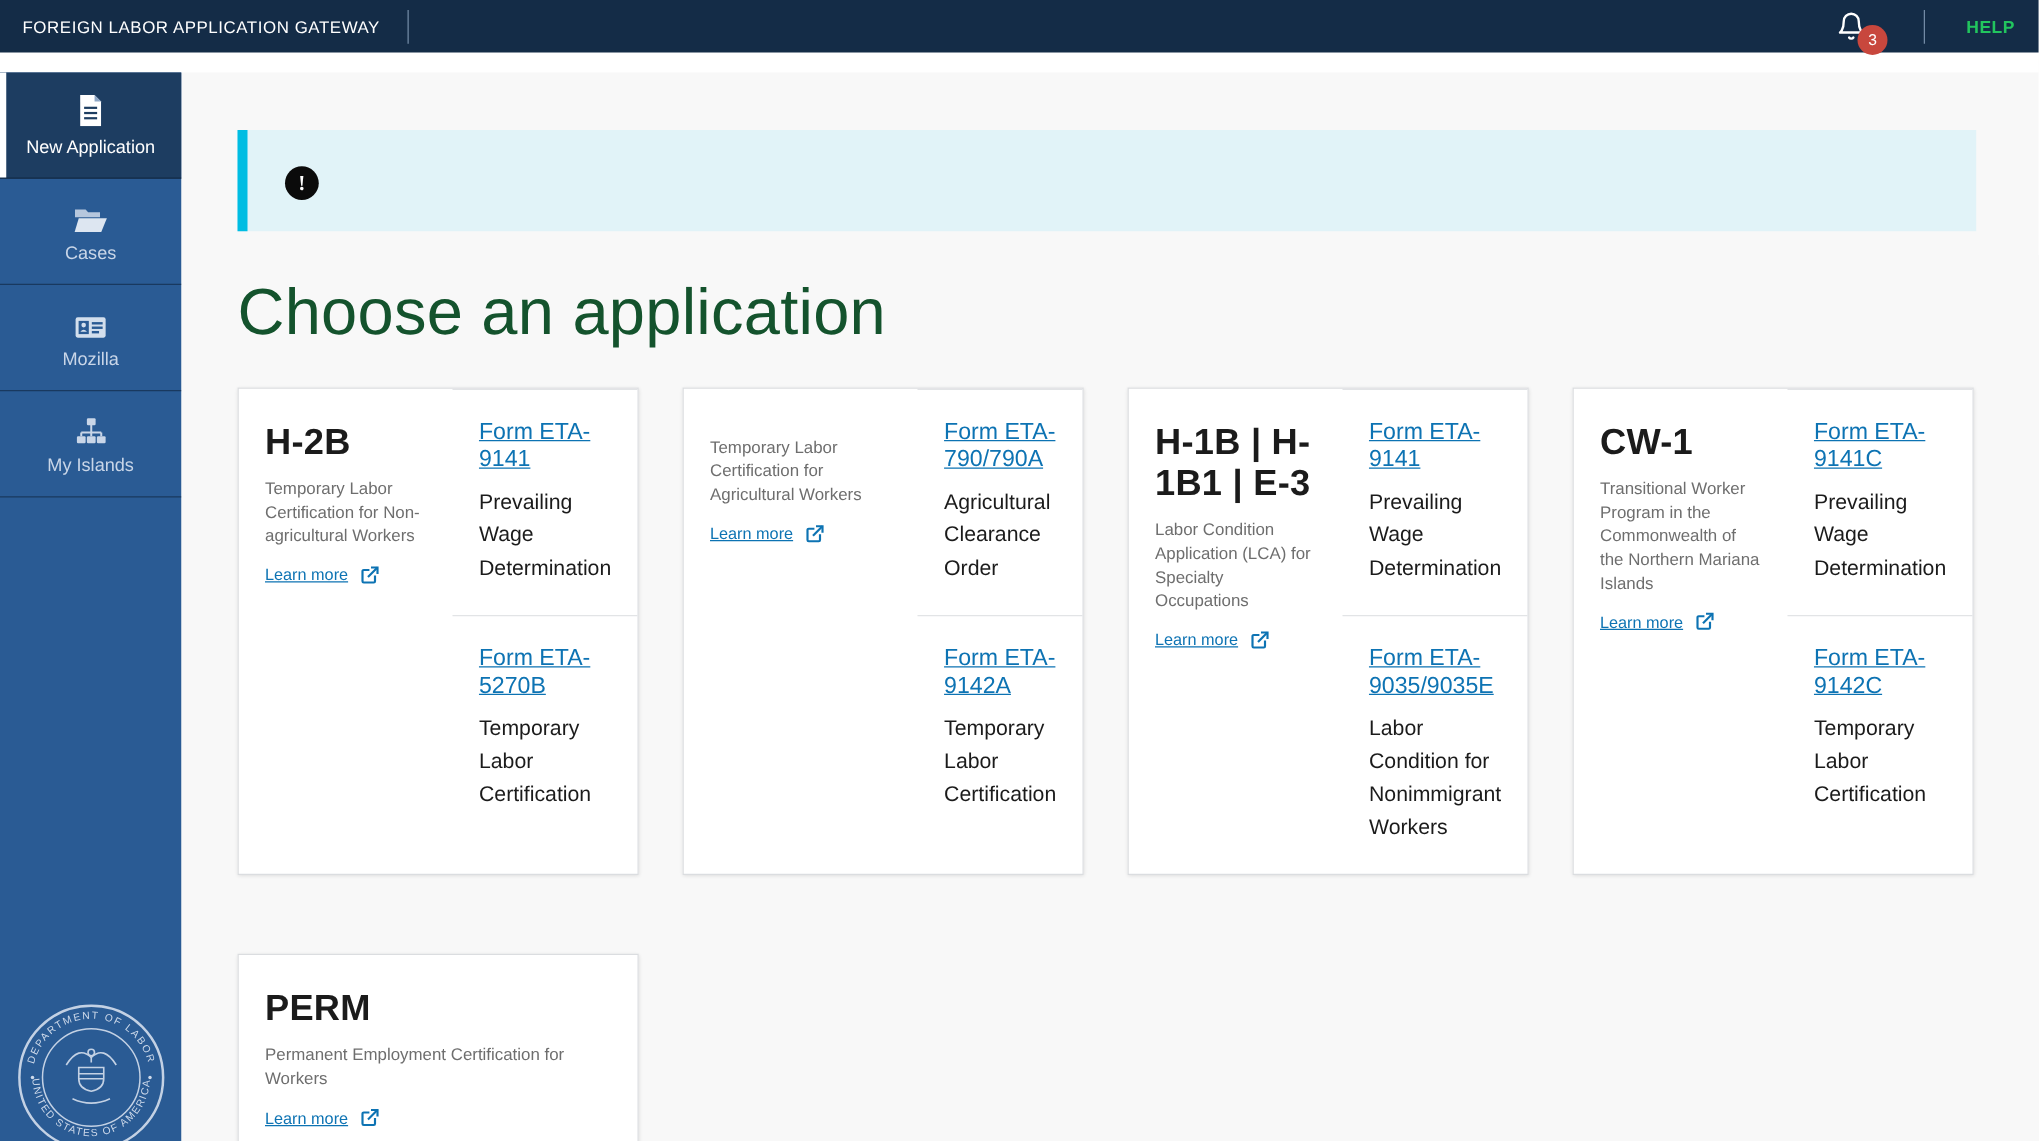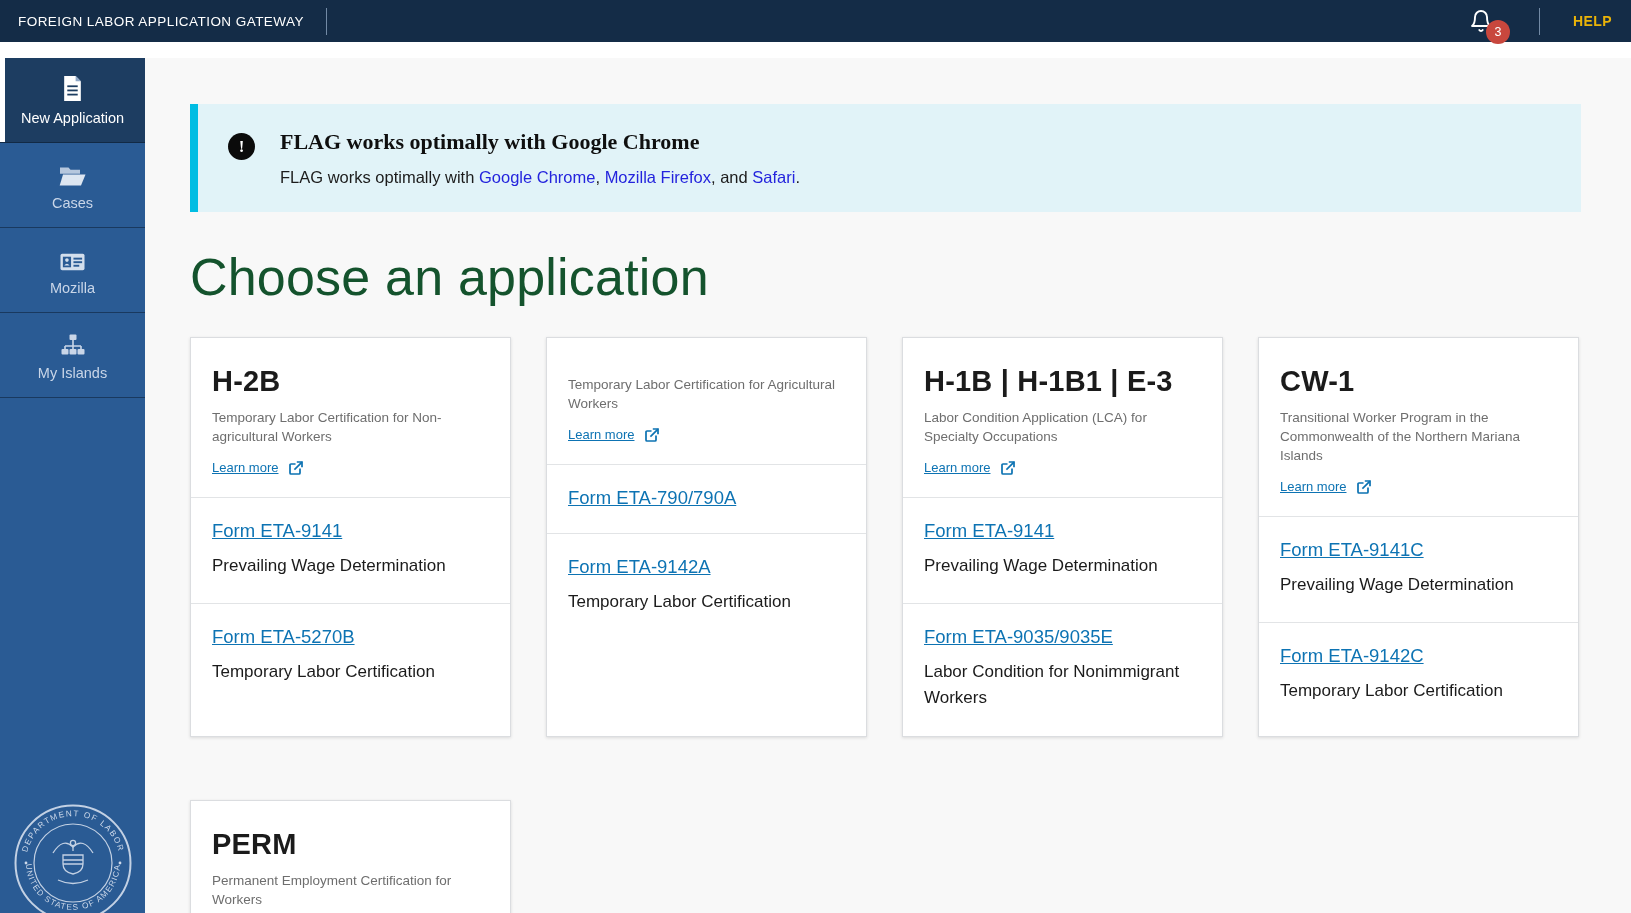--- a/index.html
+++ b/index.html
@@ -20,21 +20,21 @@
   
   .topbar{height:42px;background:var(--topbar-bg);display:flex;align-items:center;justify-content:space-between;position:relative;z-index:5;}
   .topbar-left{display:flex;align-items:center;padding-left:18px;height:100%;}
   .topbar-title{color:#fff;font-size:13.5px;letter-spacing:.45px;font-weight:400;cursor:pointer;text-decoration:none;}
   .tb-divider{width:1px;height:27px;background:rgba(130,155,182,.85);margin-left:22px;}
   .topbar-right{display:flex;align-items:center;height:100%;padding-right:19px;}
   .bell-wrap{position:relative;width:24px;height:26px;background:none;border:none;cursor:pointer;margin-right:46px;}
   .bell-wrap svg{display:block;}
   .badge{position:absolute;right:-17px;bottom:-10px;width:24px;height:24px;border-radius:50%;background:var(--badge-red);color:#fff;font-size:12.5px;display:flex;align-items:center;justify-content:center;font-family:"Liberation Sans",sans-serif;}
   .tb-divider2{width:1px;height:27px;background:rgba(130,155,182,.85);margin-right:33px;}
-  .help-link{color:#eab308;font-weight:700;font-size:14px;letter-spacing:.4px;text-decoration:none;cursor:pointer;}
+  .help-link{color:#22c55e;font-weight:700;font-size:14px;letter-spacing:.4px;text-decoration:none;cursor:pointer;}
 
   
   .shell{display:flex;height:871px;margin-top:16px;}
 
   
   .sidebar{width:145px;flex:0 0 145px;background:var(--sidebar-bg);position:relative;}
   .side-item{height:85px;display:flex;flex-direction:column;align-items:center;justify-content:center;gap:9px;border-bottom:1px solid rgba(8,24,41,.5);color:#c9d6e8;font-size:14.5px;cursor:pointer;position:relative;text-align:center;}
   .side-item.active{background:var(--sidebar-active-bg);color:#ffffff;}
   .side-item.active::before{content:"";position:absolute;left:0;top:0;bottom:0;width:5px;background:#fff;}
   .side-item .icn{height:26px;display:flex;align-items:flex-end;}
@@ -45,21 +45,21 @@
 
   .alert{display:flex;align-items:flex-start;background:var(--alert-bg);border-left:8px solid var(--accent-teal);padding:25px 20px 25px 30px;gap:25px;}
   .alert-icon{width:27px;height:27px;border-radius:50%;background:#0b0b0b;color:#fff;font-weight:700;font-size:17px;display:flex;align-items:center;justify-content:center;font-family:"Liberation Serif",serif;flex:0 0 27px;margin-top:4px;}
   .alert-title{font-family:"Liberation Serif",serif;font-weight:700;font-size:22px;color:#0f0f0f;}
   .alert-body{margin-top:13px;font-size:16.5px;color:#1c1c1c;}
   .alert-body a{color:var(--body-link-blue);text-decoration:none;cursor:pointer;}
 
   .page-heading{font-size:52px;font-weight:400;color:#14532d;margin:35px 0 30px;letter-spacing:.2px;}
 
   .cards{display:flex;flex-wrap:wrap;gap:63px 35px;width:1392px;align-items:stretch;}
-  .card{width:321px;background:#fff;border:1px solid #dbdde0;box-shadow:0 1px 3px rgba(0,0,0,.12);display:flex;flex-direction:column;}
+  .card{width:321px;background:#fff;border:1px solid #dbdde0;box-shadow:0 1px 3px rgba(0,0,0,.12);display:flex;flex-direction:row;}
   .card-header{padding:27px 21px 21px;}
   .card-title{font-size:29px;font-weight:700;color:#1b1b1b;letter-spacing:.2px;}
   .card-subtitle{margin-top:11px;font-size:13.5px;color:#6e6e6e;line-height:1.4;}
   .learn-more{margin-top:13px;display:flex;align-items:center;gap:10px;}
   .learn-more a{font-size:13px;color:var(--link-blue);text-decoration:underline;cursor:pointer;}
   .learn-more svg{color:var(--link-blue);display:block;}
   .card-sections{flex:1;display:flex;flex-direction:column;}
   .card-section{border-top:1px solid #e2e4e6;padding:22px 21px 24px;}
   .card-section:last-child{flex:1;}
   .form-link{font-size:18.5px;color:var(--link-blue);text-decoration:underline;cursor:pointer;display:inline-block;}
@@ -161,24 +161,20 @@
           <path d="M50 57 h20 M50 61 h20"></path>
           <path d="M45 77 q15 7 30 0"></path>
         </g>
       </svg>
     </div>
   </nav>
 
   <main class="content">
     <div class="alert">
       <div class="alert-icon">!</div>
-      <div class="alert-text">
-        <div class="alert-title">FLAG works optimally with Google Chrome</div>
-        <div class="alert-body" id="alert-body"><span>FLAG works optimally with </span><a>Google Chrome</a><span>, </span><a>Mozilla Firefox</a><span>, and </span><a>Safari</a><span>.</span></div>
-      </div>
     </div>
 
     <h1 class="page-heading">Choose an application</h1>
 
     <div class="cards" id="cards">
         <div class="card">
           <div class="card-header">
             <div class="card-title">H-2B</div>
             <div class="card-subtitle">Temporary Labor Certification for Non-agricultural Workers</div>
             <div class="learn-more">
@@ -205,21 +201,21 @@
               <span>
                 <svg width="16" height="16" viewBox="0 0 24 24" fill="none" stroke="currentColor" stroke-width="2.6" stroke-linecap="square">
                   <path d="M18 14v5.5a1.5 1.5 0 0 1-1.5 1.5h-12A1.5 1.5 0 0 1 3 19.5v-12A1.5 1.5 0 0 1 4.5 6H10"></path>
                   <path d="M14.5 3H21v6.5"></path>
                   <path d="M10.5 13.5 L20 4"></path>
                 </svg>
               </span>
             </div>
           </div>
           <div class="card-sections">
-            <div class="card-section"><a class="form-link">Form ETA-790/790A</a></div>
+            <div class="card-section"><a class="form-link">Form ETA-790/790A</a><div class="form-desc">Agricultural Clearance Order</div></div>
             <div class="card-section"><a class="form-link">Form ETA-9142A</a><div class="form-desc">Temporary Labor Certification</div></div>
           </div>
         </div>
         <div class="card">
           <div class="card-header">
             <div class="card-title">H-1B | H-1B1 | E-3</div>
             <div class="card-subtitle">Labor Condition Application (LCA) for Specialty Occupations</div>
             <div class="learn-more">
               <a>Learn more</a>
               <span>

